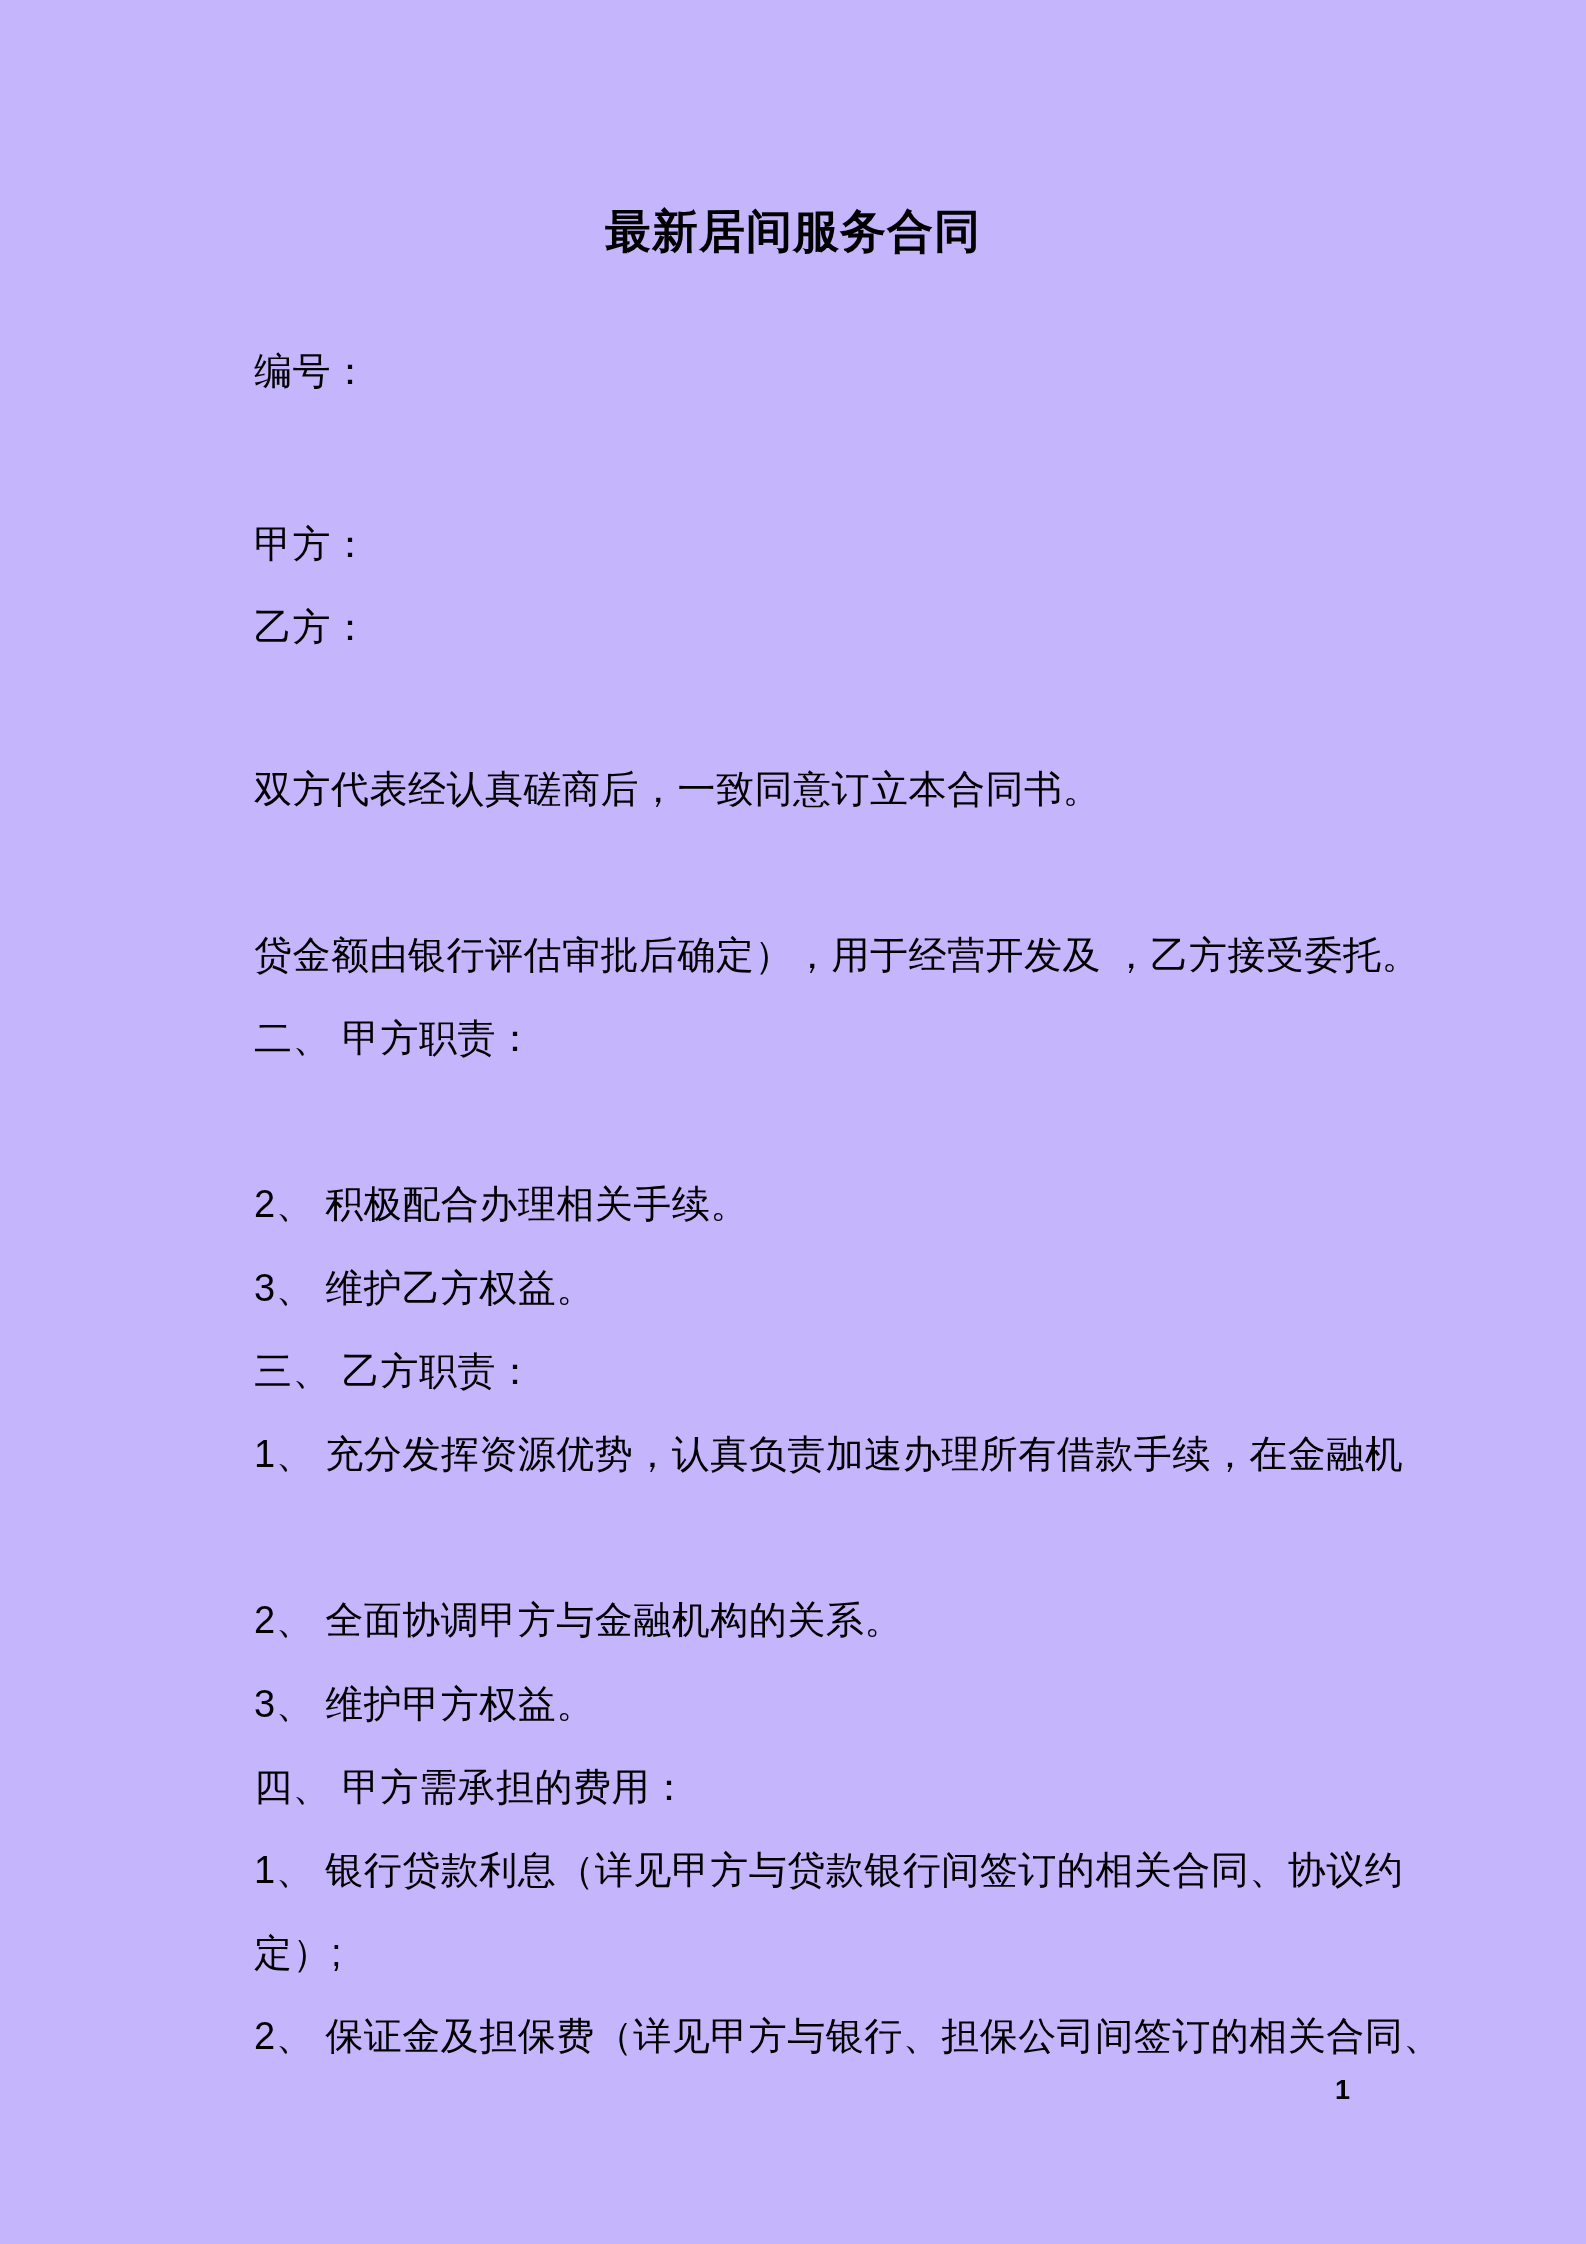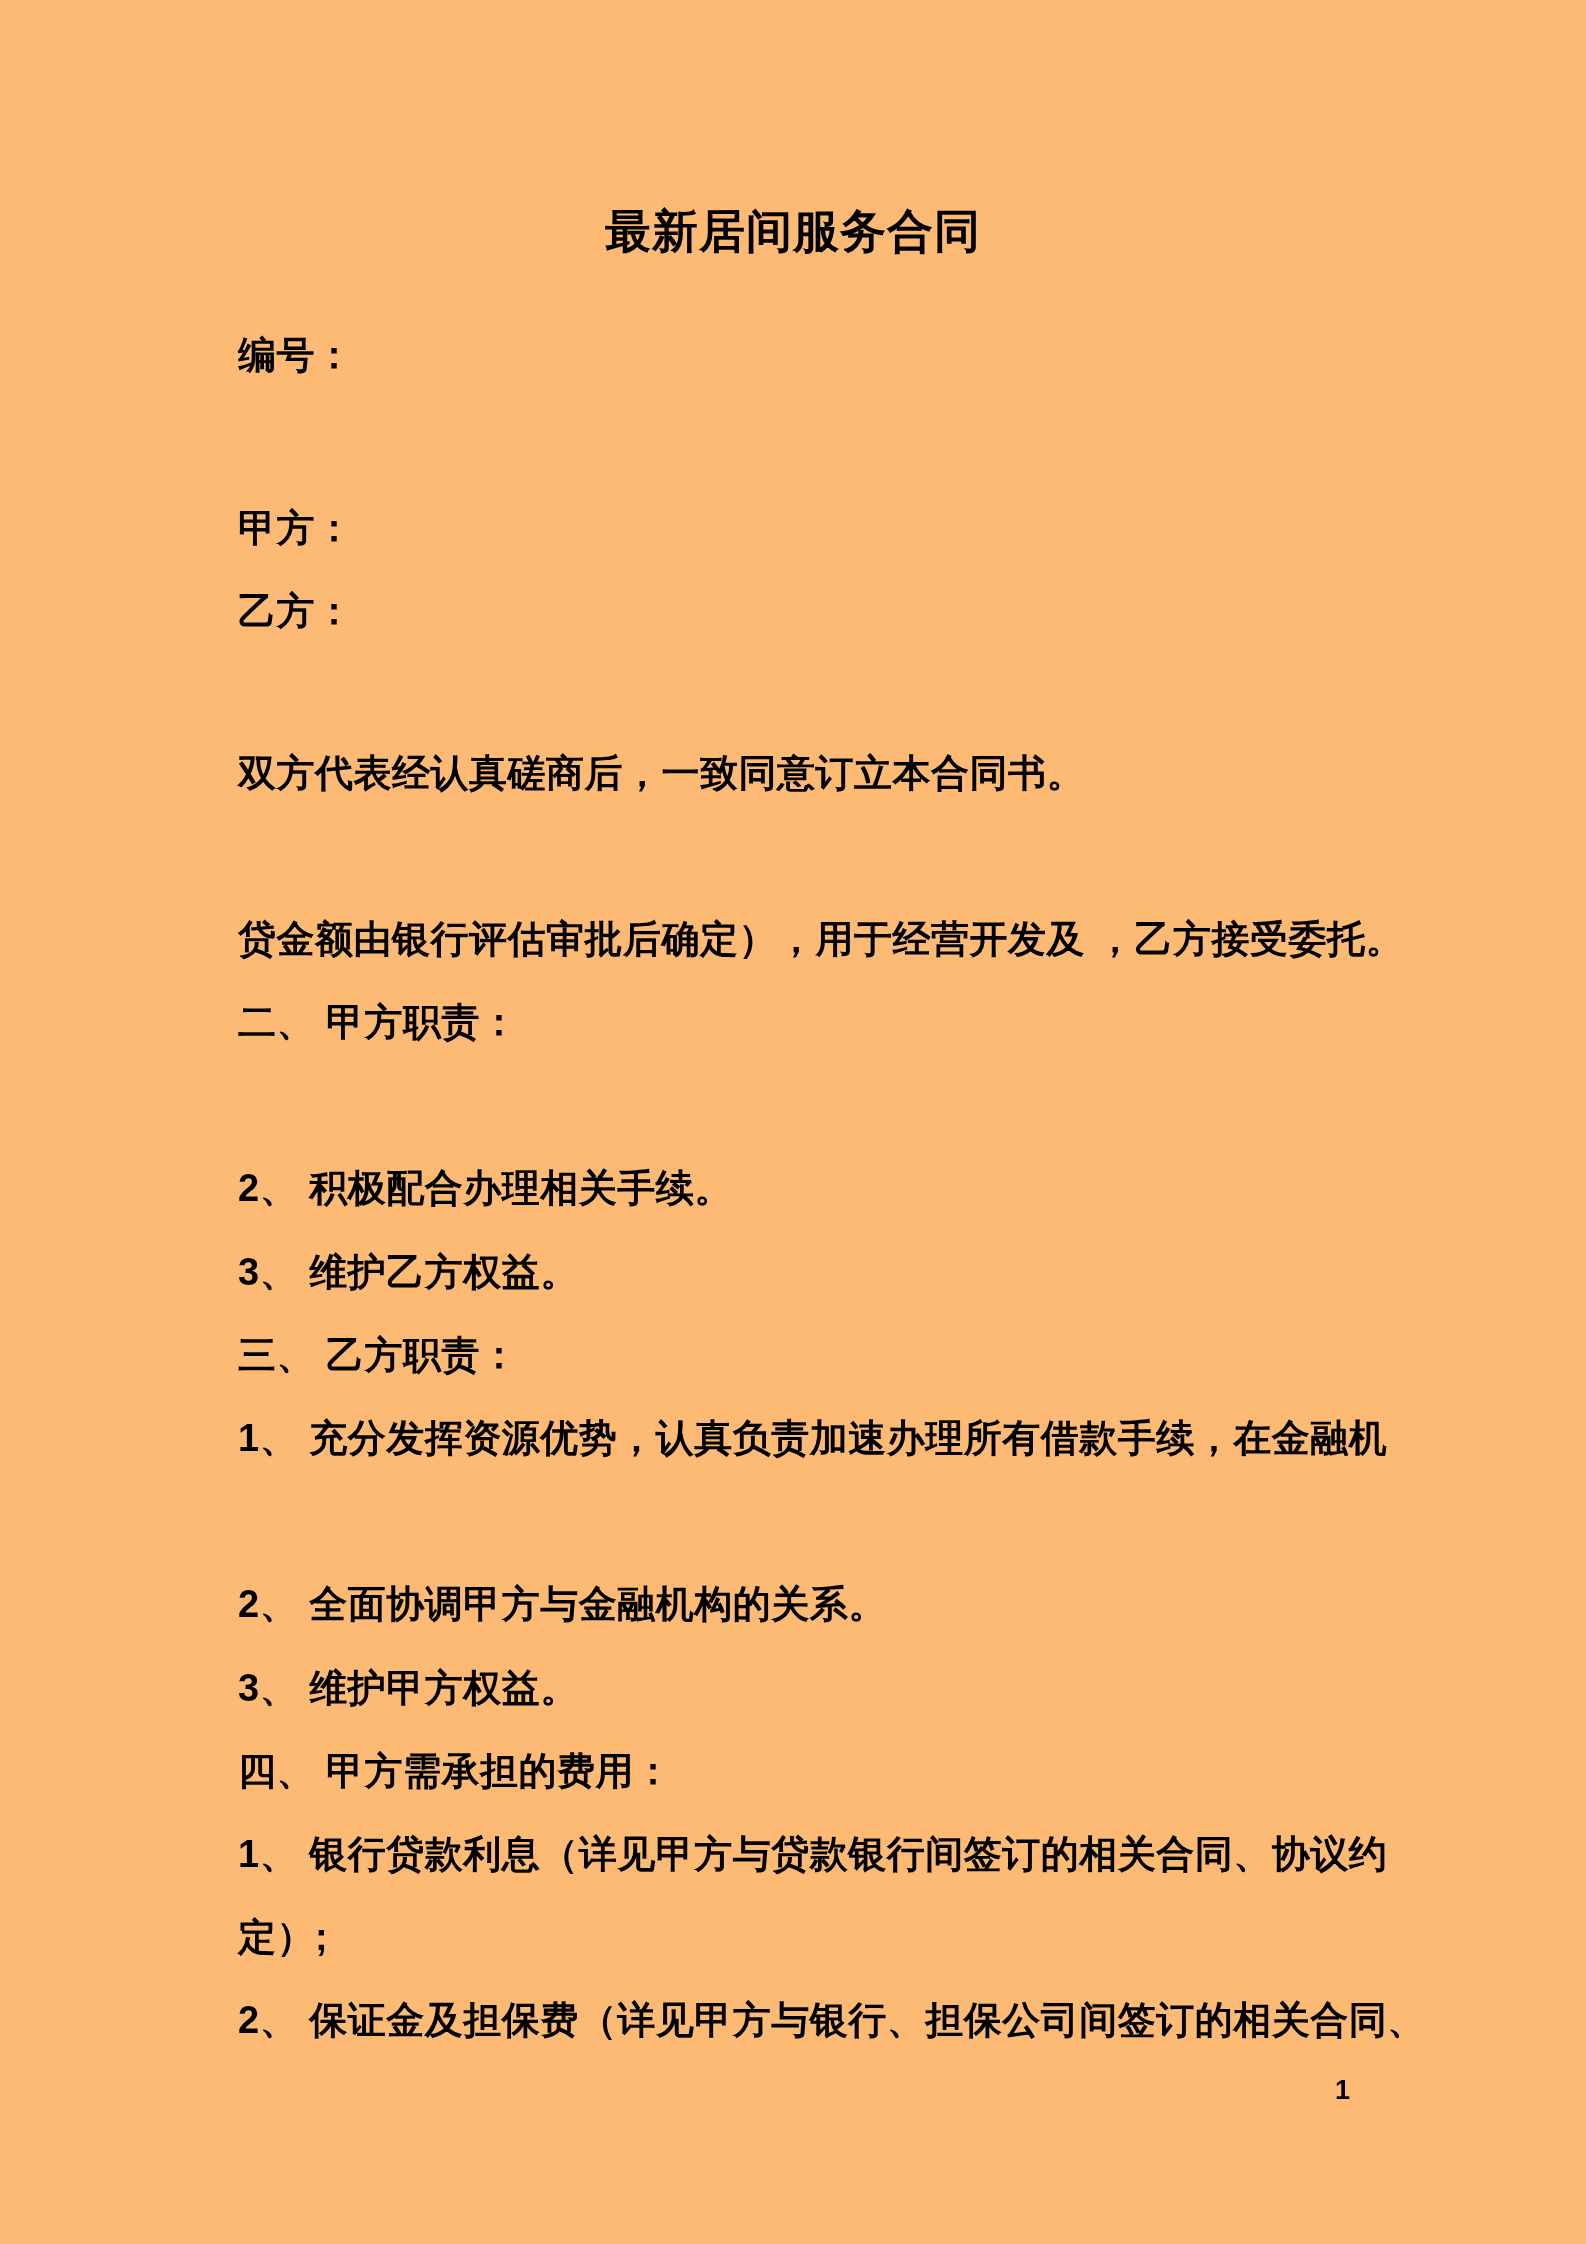--- a/index.html
+++ b/index.html
@@ -4,44 +4,44 @@
   <style>
     html, body {
       margin: 0;
       padding: 0;
       background: #ffffff;
     }
     .page {
       position: relative;
       width: 1586px;
       height: 2244px;
-      background: #fdba74;
+      background: #c4b5fd;
       color: #000000;
       font-family: "Liberation Sans", sans-serif;
       overflow: hidden;
     }
     .doc-title {
       position: absolute;
       top: 205px;
       left: 0;
       width: 1586px;
       margin: 0;
       text-align: center;
       font-size: 46px;
       font-weight: bold;
       line-height: 1.15;
       letter-spacing: 1px;
     }
     .line {
       position: absolute;
       left: 238px;
       width: 1180px;
-      margin: 0;
+      margin: 16px;
       font-size: 38px;
-      font-weight: 700;
+      font-weight: 400;
       line-height: 1.15;
       white-space: pre;
       letter-spacing: 0.5px;
     }
     .page-number {
       position: absolute;
       top: 2076px;
       left: 1300px;
       width: 50px;
       margin: 0;

